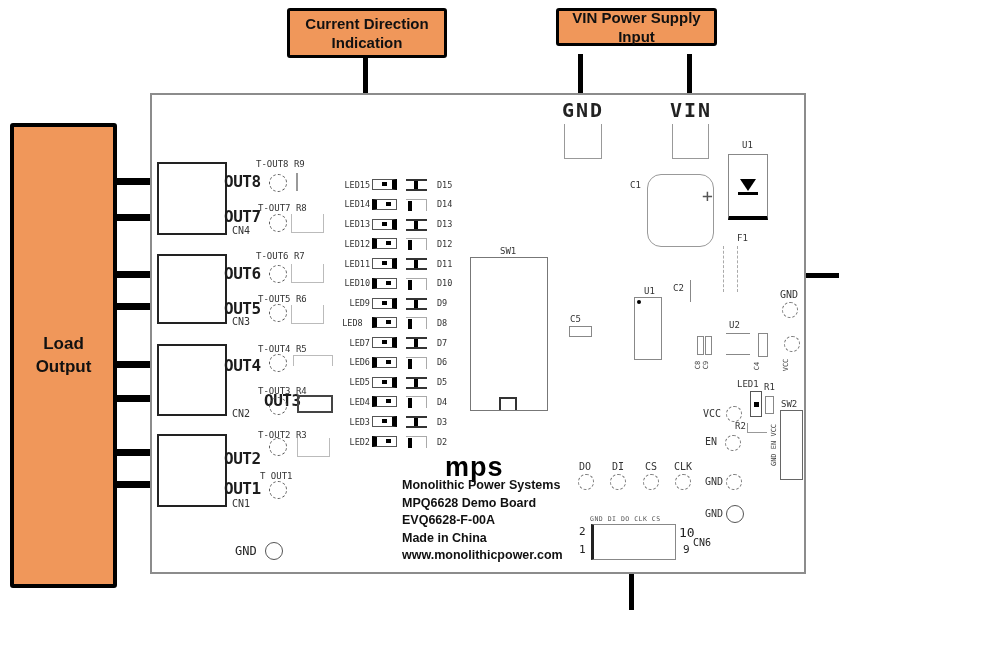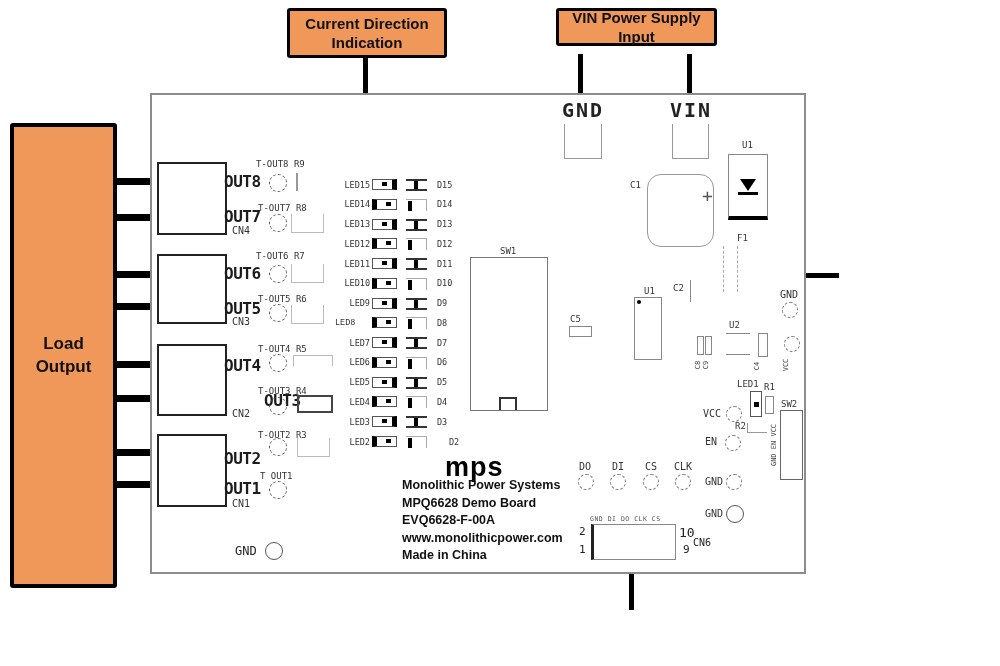--- a/index.html
+++ b/index.html
@@ -182,21 +182,21 @@
         </div>
         <div class="mono" style="left:285px; top:183.35px; font-size:8.5px;">D10</div>
         <div class="mono" style="left:183px; top:203.12px; width:35px; text-align:right; font-size:8.5px;">LED9</div>
         <div class="ledsym right" style="left:220px; top:202.62px;">
           <div class="dot"></div>
         </div>
         <div class="dsym right" style="left:254px; top:202.62px;">
           <div class="bar"></div>
         </div>
         <div class="mono" style="left:285px; top:203.12px; font-size:8.5px;">D9</div>
-        <div class="mono" style="left:183px; top:222.89px; width:35px; text-align:left; font-size:8.5px;font-family:Liberation Mono, monospace;">LED8</div>
+        <div class="mono" style="left:183px; top:222.89px; width:35px; text-align:center; font-size:8.5px;">LED8</div>
         <div class="ledsym left" style="left:220px; top:222.39px;">
           <div class="dot"></div>
         </div>
         <div class="dsym left" style="left:254px; top:222.39px;">
           <div class="bar"></div>
         </div>
         <div class="mono" style="left:285px; top:222.89px; font-size:8.5px;">D8</div>
         <div class="mono" style="left:183px; top:242.66px; width:35px; text-align:right; font-size:8.5px;">LED7</div>
         <div class="ledsym right" style="left:220px; top:242.16px;">
           <div class="dot"></div>
@@ -237,21 +237,21 @@
           <div class="bar"></div>
         </div>
         <div class="mono" style="left:285px; top:321.74px; font-size:8.5px;">D3</div>
         <div class="mono" style="left:183px; top:341.51px; width:35px; text-align:right; font-size:8.5px;">LED2</div>
         <div class="ledsym left" style="left:220px; top:341.01px;">
           <div class="dot"></div>
         </div>
         <div class="dsym left" style="left:254px; top:341.01px;">
           <div class="bar"></div>
         </div>
-        <div class="mono" style="left:285px; top:341.51px; font-size:8.5px;margin-left:12px;">D2</div>
+        <div class="mono" style="left:285px; top:341.51px; font-size:8.5px;">D2</div>
       </div>
 
     <div class="mono pad-label" style="left:410px; top:3px;">GND</div>
     <div class="comp" style="left:412px; top:29px; width:38px; height:35px; border-top:none;"></div>
     <div class="mono pad-label" style="left:518px; top:3px;">VIN</div>
     <div class="comp" style="left:520px; top:29px; width:37px; height:35px; border-top:none;"></div>
 
     <div class="mono sm" style="left:590px; top:45px;">U1</div>
     <div class="comp" style="left:576px; top:59px; width:40px; height:66px; border-color:#888; border-bottom:4px solid #000;">
       <div class="tri-down" style="left:11px; top:24px;"></div>
@@ -336,17 +336,17 @@
     <div class="mono" style="left:427px; top:448px; font-size:11px; color:#222;">1</div>
     <div class="mono" style="left:527px; top:430px; font-size:13px; color:#222;">10</div>
     <div class="mono" style="left:531px; top:448px; font-size:11px; color:#222;">9</div>
     <div class="mono" style="left:541px; top:442px; font-size:10px; color:#222;">CN6</div>
 
     <div id="logo">mps</div>
     <div id="info">
         <div>Monolithic Power Systems</div>
         <div>MPQ6628 Demo Board</div>
         <div>EVQ6628-F-00A</div>
+        <div>Made in China</div>
         <div>www.monolithicpower.com</div>
-        <div>Made in China</div>
       </div>
   </div>
 </div>
 
 </body></html>

